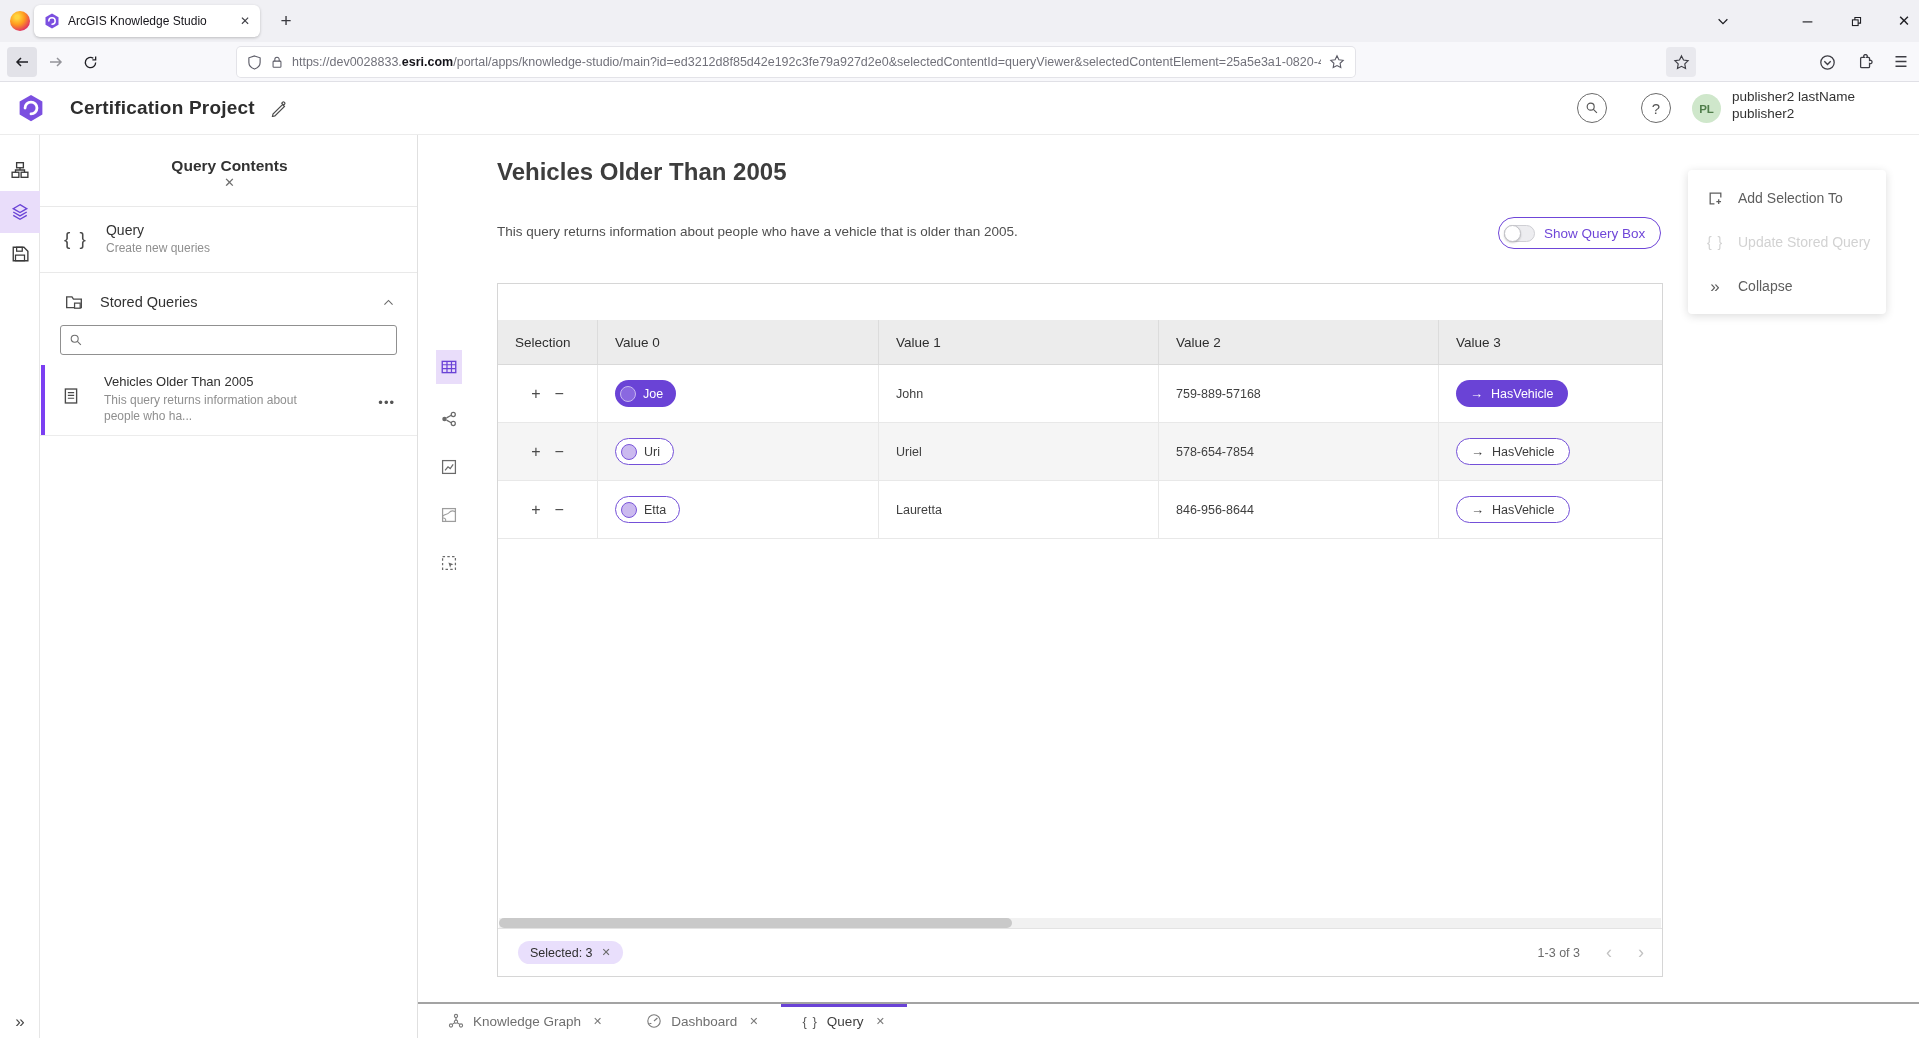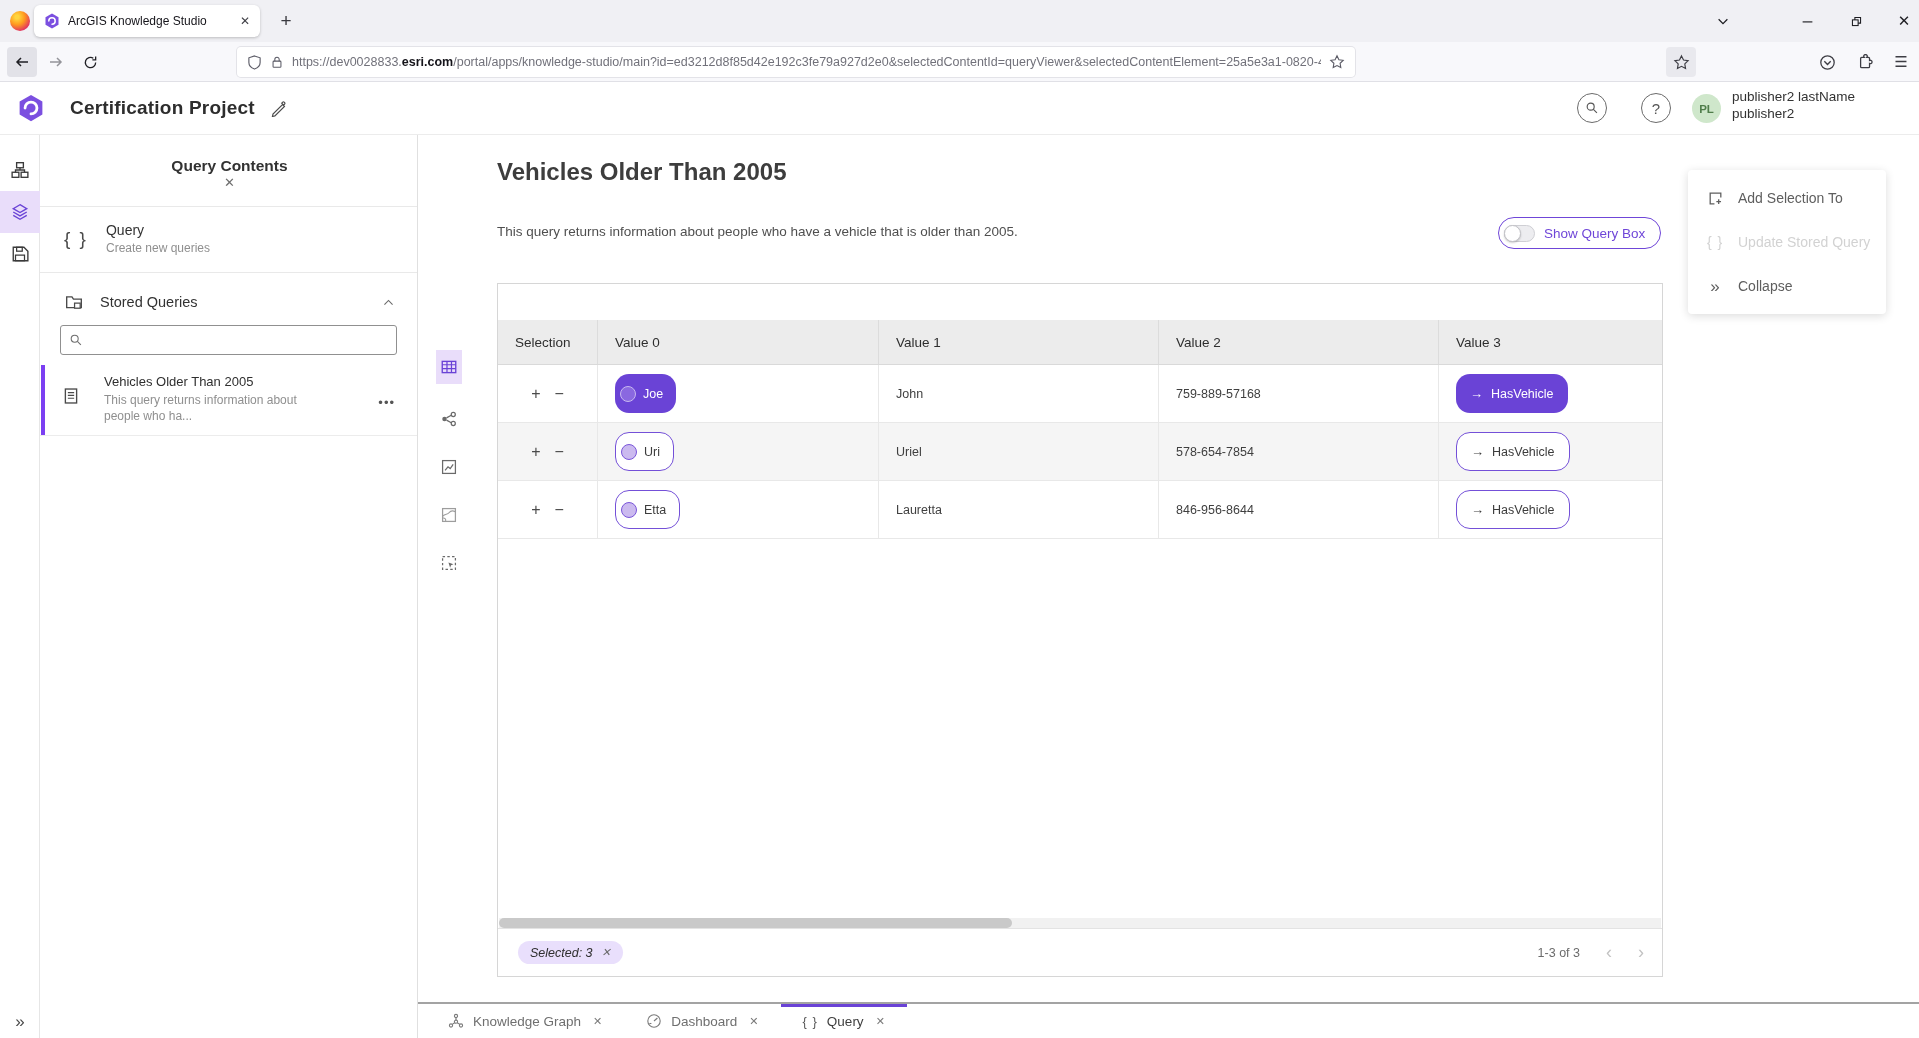--- a/index.html
+++ b/index.html
@@ -101,35 +101,35 @@
   .tgrid-head, .tgrid-row { display:grid; grid-template-columns:100px 281px 280px 280px 1fr; }
   .tgrid-head { height:45px; background:#ececec; border-bottom:1px solid #d9d9d9;margin-top:36px; }
   .th { display:flex; align-items:center; padding-left:17px; font-size:13.5px; color:#2e2e2e; border-right:1px solid #dcdcdc; }
   .th:last-child { border-right:none; }
   .tgrid-row { height:58px; border-bottom:1px solid #e8e8e8; }
   .tgrid-row.alt { background:#f5f5f5; }
   .td { display:flex; align-items:center; padding-left:17px; font-size:12.5px; color:#3f3f3f; border-right:1px solid #e8e8e8; }
   .td:last-child { border-right:none; }
   .td-sel { justify-content:center; gap:14px; padding-left:0; color:#4a4a4a; font-size:16px; }
   .td-sel span { cursor:default; }
-  .pill { display:inline-flex; align-items:center; height:39px; border-radius:14px; font-size:12.5px; white-space:nowrap;justify-content:center; }
+  .pill { display:inline-flex; align-items:center; height:27px; border-radius:14px; font-size:12.5px; white-space:nowrap;justify-content:center; }
   .pill-entity { gap:7px; padding:0 13px 0 5px; }
   .dot { width:16px; height:16px; border-radius:50%; }
   .pill.filled { background:#6a43d6; color:#fff; }
   .pill.filled .dot { background:#8a68e0; border:1.5px solid #c8b8f0; }
   .pill.outline { background:#fff; border:1.5px solid #7450d8; color:#3c3c3c; }
   .pill.outline .dot { background:#cbbaef; border:1.5px solid #7a55da; }
   .pill-rel { gap:8px; padding:0 14px; }
   .arr { font-size:13px; }
   .hscroll { position:absolute; left:1px; right:1px; bottom:48px; height:10px; background:#f1f1f1; }
   .hthumb { width:513px; height:10px; background:#c9c9c9; border-radius:5px; }
   .tfoot { position:absolute; left:0; right:0; bottom:0; height:48px; border-top:1px solid #e3e3e3;
            display:flex; align-items:center; justify-content:space-between; padding:0 18px 0 20px; }
   .sel-badge { display:inline-flex; align-items:center; gap:9px; background:#e9dffc; border-radius:13px; height:23px;
-               padding:0 12px; font-size:12.5px; color:#2f2f2f;font-style:italic; }
+               padding:0 12px; font-size:12.5px; color:#2f2f2f; }
   .sel-badge .x { font-size:11px; color:#6a6a6a; }
   .tfoot-right { display:flex; align-items:center; gap:26px; }
   .page-info { font-size:12.5px; color:#6b6b6b; }
   .pg-nav { font-size:18px; color:#c2c2c2; display:flex; gap:26px; }
 
   
   .ctx-menu { position:absolute; left:1688px; top:170px; width:198px; background:#fff; border-radius:4px;
               box-shadow:0 2px 10px rgba(0,0,0,.14); padding:6px 0; }
   .ctx-item { height:44px; display:flex; align-items:center; gap:14px; padding-left:18px; font-size:14px; color:#5e5e5e; }
   .ctx-item.disabled { color:#d2d2d2; }

